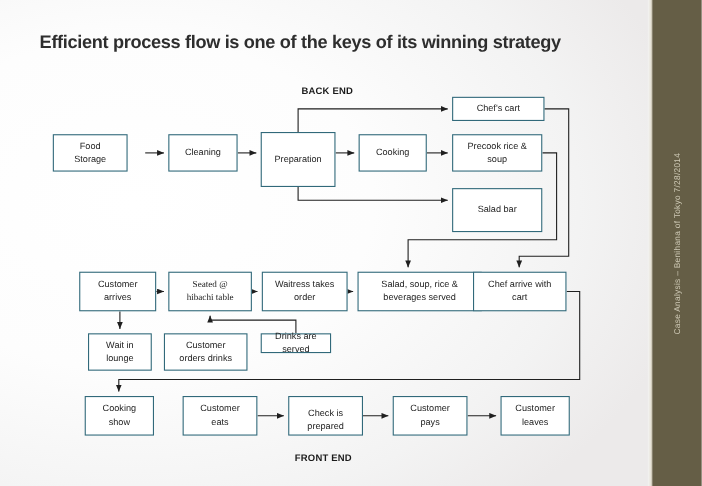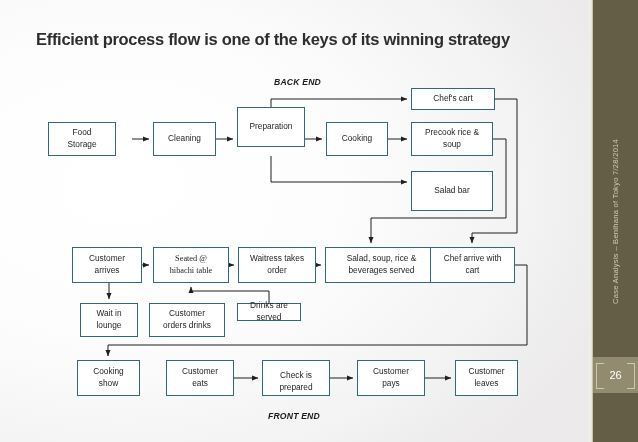--- a/index.html
+++ b/index.html
@@ -17,21 +17,21 @@
   }
   
   #title{
     position:absolute;left:36px;top:30px;width:540px;
     font-size:16.5px;font-weight:bold;color:#2e2e2e;
     letter-spacing:-0.3px;
   }
   
   .sec-label{
     position:absolute;font-size:8.6px;font-weight:bold;color:#1a1a1a;
-    letter-spacing:0.2px;white-space:nowrap;font-style:italic;
+    letter-spacing:0.2px;white-space:nowrap;
   }
   #backend-label{left:274px;top:77px;}
   #frontend-label{left:268px;top:411px;}
   
   #wires{position:absolute;left:0;top:0;width:638px;height:442px;}
   
   .node{
     position:absolute;box-sizing:border-box;
     border:1.3px solid #31697a;
     background:#ffffff;
@@ -111,21 +111,21 @@
       </g>
   </svg>
 
   <div id="node-layer">
       <div class="node" style="left: 48px; top: 122px; width: 68px; height: 34px; border-color: rgb(49, 105, 122);">
         <span>Food<br>Storage</span>
       </div>
       <div class="node" style="left: 153px; top: 122px; width: 63px; height: 34px; border-color: rgb(49, 105, 122);">
         <span>Cleaning</span>
       </div>
-      <div class="node" style="left: 237px; top: 107px; width: 68px; height: 40px; border-color: rgb(49, 105, 122);">
+      <div class="node" style="left: 237px; top: 120px; width: 68px; height: 50px; border-color: rgb(49, 105, 122);">
         <span>Preparation</span>
       </div>
       <div class="node" style="left: 326px; top: 122px; width: 62px; height: 34px; border-color: rgb(49, 105, 122);">
         <span>Cooking</span>
       </div>
       <div class="node" style="left: 411px; top: 122px; width: 82px; height: 34px; border-color: rgb(49, 105, 122);">
         <span>Precook rice &amp;<br>soup</span>
       </div>
       <div class="node" style="left: 411px; top: 88px; width: 84px; height: 22px; border-color: rgb(49, 105, 122);">
         <span>Chef's cart</span>
@@ -172,19 +172,14 @@
       <div class="node" style="left: 455px; top: 360px; width: 63px; height: 36px; border-color: rgb(49, 105, 122);">
         <span>Customer<br>leaves</span>
       </div>
     </div>
 
   <div id="sidebar-edge"></div>
   <div id="sidebar"></div>
   <div id="sidebar-text">
     <span>Case Analysis – Benihana of Tokyo    7/28/2014</span>
   </div>
-  <div id="page-badge">
-    <div class="brk l"></div>
-    <div class="brk r"></div>
-    <div id="page-num">26</div>
-  </div>
 
 </div>
 
 </body></html>

